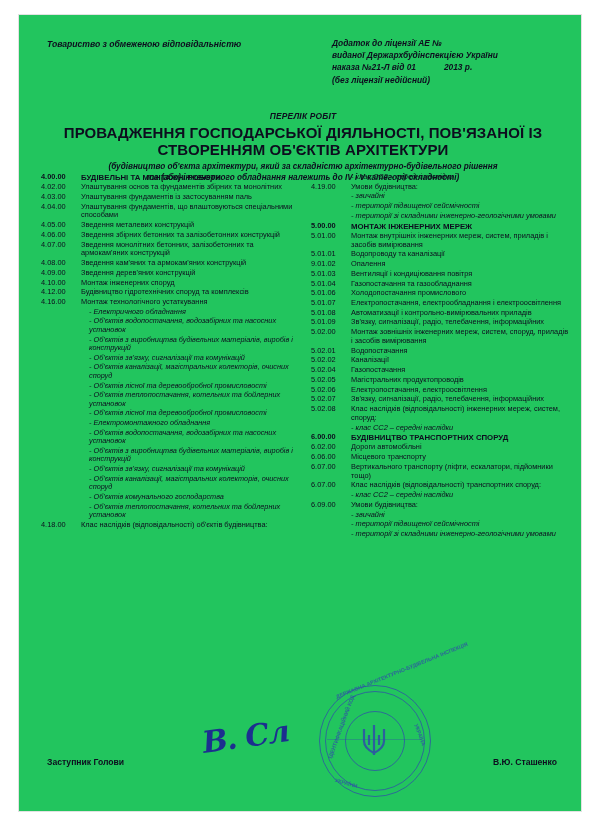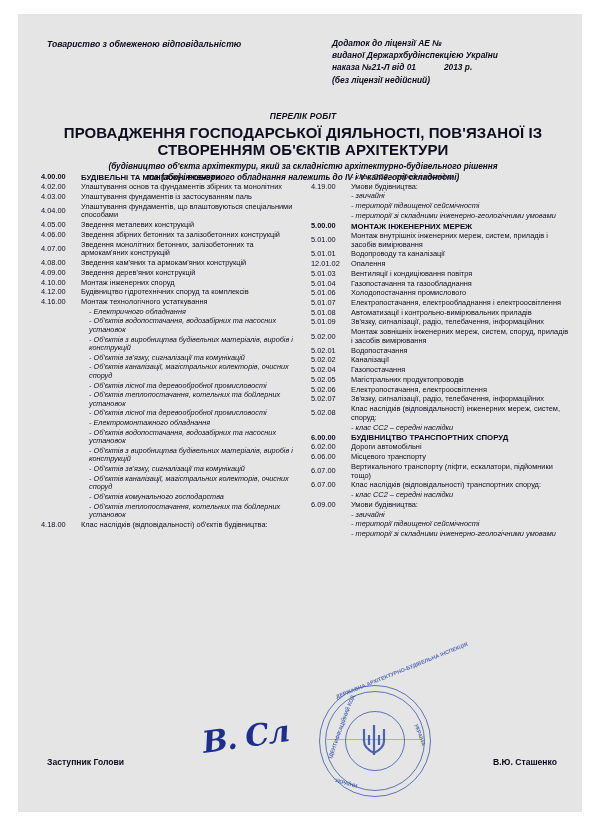--- a/index.html
+++ b/index.html
@@ -16,21 +16,21 @@
     color: #0d0d1e;
     overflow: hidden;
     box-sizing: border-box;
   }
   .sheet {
     position: absolute;
     left: 18px;
     top: 14px;
     width: 564px;
     height: 798px;
-    background: #e5e5e5;
+    background: #22c55e;
     border: 1px solid #e2e2e2;
     box-sizing: border-box;
   }
   
   .hdr {
     position: absolute;
     left: 28px;
     top: 22px;
     width: 520px;
     display: flex;
@@ -85,21 +85,21 @@
     position: absolute;
     left: 22px;
     top: 158px;
     width: 528px;
     display: flex;
     gap: 12px;
   }
   .col { width: 258px; }
   .row {
     display: flex;
-    align-items: center;
+    align-items: flex-start;
     margin-bottom: 1px;
     line-height: 1.18;
   }
   .code {
     flex: 0 0 40px;
     font-size: 7.4px;
     white-space: nowrap;
   }
   .code.b { font-weight: bold; }
   .txt {
@@ -335,21 +335,21 @@
         </div>
         <div class="row">
           <div class="code">5.01.00</div>
           <div class="txt">Монтаж внутрішніх інженерних мереж, систем, приладів і засобів вимірювання</div>
         </div>
         <div class="row">
           <div class="code">5.01.01</div>
           <div class="txt">Водопроводу та каналізації</div>
         </div>
         <div class="row">
-          <div class="code">12.01.02</div>
+          <div class="code">9.01.02</div>
           <div class="txt">Опалення</div>
         </div>
         <div class="row">
           <div class="code">5.01.03</div>
           <div class="txt">Вентиляції і кондиціювання повітря</div>
         </div>
         <div class="row">
           <div class="code">5.01.04</div>
           <div class="txt">Газопостачання та газообладнання</div>
         </div>

